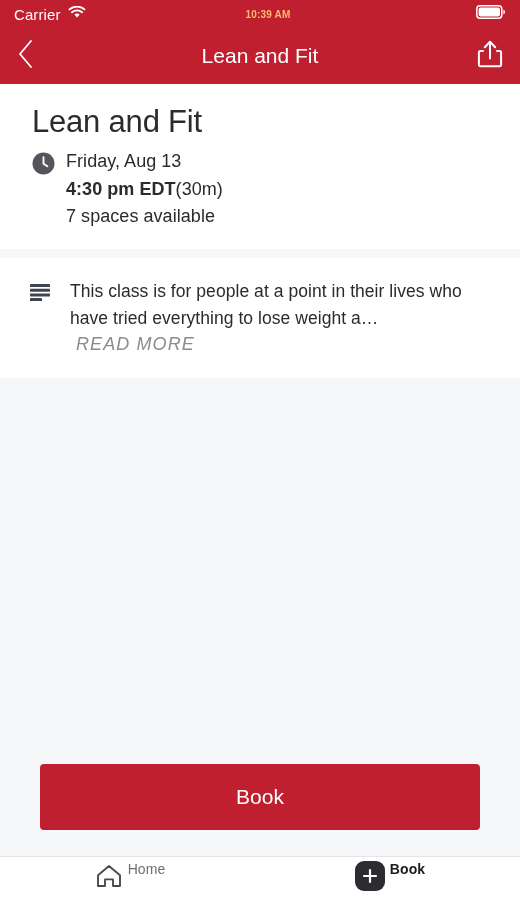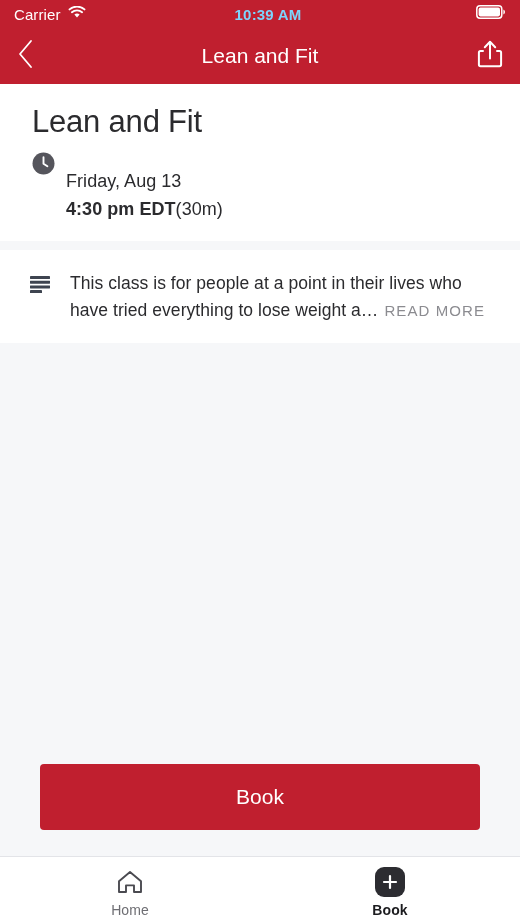--- a/index.html
+++ b/index.html
@@ -24,21 +24,21 @@
     padding:0 14px;
     position:relative;
     flex:0 0 auto;
   }
   .status-left { display:flex; align-items:center; gap:7px; }
   .carrier-text { color:#FFF; font-size:15px; letter-spacing:.1px; }
   .wifi-icon { display:block; }
   .status-time {
     position:absolute; left:0; right:0; top:0; bottom:0;
     display:flex; align-items:center; justify-content:center;
-    color:#7dd3fc; font-size:15px; font-weight:bold; letter-spacing:.2px;
+    color:#fdba74; font-size:10px; font-weight:bold; letter-spacing:.2px;
     pointer-events:none;
     padding-left:16px;
   }
   .status-right { margin-left:auto; display:flex; align-items:center; z-index:2; }
 
   
   .nav-bar {
     height:56px;
     background:#C01F2F;
     display:flex; align-items:center;
@@ -69,21 +69,21 @@
     padding:20px 0 18px 0;
     flex:0 0 auto;
   }
   .class-title {
     font-size:31px; font-weight:300; color:#2B2B2E;
     padding:0 32px 8px 32px; line-height:1.15;
     letter-spacing:-.2px;
   }
   .info-row { display:flex; padding:0 32px; }
   .clock-icon-wrap { width:34px; flex:0 0 34px; padding-top:4px; }
-  .info-lines { flex:1 1 auto;margin-top:20px; }
+  .info-lines { flex:1 1 auto; }
   .info-line {
     font-size:18px; color:#2B2B2E; line-height:1.55;
     letter-spacing:.05px;
   }
   .info-line.bold-part b { font-weight:bold;text-align:center; }
   .duration { font-weight:400; }
 
   .gap-strip { height:9px; background:#F6F7F9; flex:0 0 auto; }
 
   
@@ -93,22 +93,22 @@
     display:flex; align-items:flex-start;
     flex:0 0 auto;
   }
   .desc-icon-wrap { width:40px; flex:0 0 40px; padding-top:6px; }
   .desc-text {
     flex:1 1 auto;
     font-size:17.5px; color:#2B2B2E; line-height:1.5;
     letter-spacing:.05px;
   }
   .read-more {
-    color:#8B8B90; font-size:15px; letter-spacing:1.1px;
-    white-space:nowrap; cursor:pointer; margin-left:6px;
+    color:#8B8B90; font-size:18px; letter-spacing:1.1px;
+    white-space:nowrap; cursor:pointer; margin-left:6px;font-style:italic;
   }
 
   .filler { flex:1 1 auto; background:#F6F7F9; }
 
   
   .book-area { padding:0 40px 26px 40px; background:#F6F7F9; flex:0 0 auto; }
   .book-button {
     width:100%; height:66px;
     background:#C01F2F; border:none; border-radius:4px;
     color:#FFFFFF; font-size:21px; font-weight:400;
@@ -120,22 +120,22 @@
   
   .tab-bar {
     height:68px;
     background:#FFFFFF;
     border-top:1px solid #E3E4E8;
     display:flex; align-items:center;
     flex:0 0 auto;
   }
   .tab-item {
     flex:1 1 0;
-    display:flex; flex-direction:column;
-    align-items:center; justify-content:center;
+    display:flex; flex-direction:row;
+    align-items:flex-start; justify-content:center;
     gap:5px; cursor:pointer; height:100%;
     padding-top:4px;
   }
   .tab-icon { height:30px; display:flex; align-items:center; justify-content:center; }
   .tab-label { font-size:14px; color:#6E6E73; letter-spacing:.1px; }
   .tab-item.active .tab-label { color:#1C1C1F; font-weight:bold; }
   .book-chip {
     width:30px; height:30px; border-radius:9px; background:#2C2C31;
     display:flex; align-items:center; justify-content:center;
   }
@@ -197,20 +197,21 @@
       <div class="info-row">
         <div class="clock-icon-wrap">
           <svg width="23" height="23" viewBox="0 0 23 23">
             <circle cx="11.5" cy="11.5" r="11" fill="#55555C"></circle>
             <path d="M11.5 5.2 V11.8 L15.4 14.3" stroke="#fff" stroke-width="1.9" fill="none" stroke-linecap="round" stroke-linejoin="round"></path>
           </svg>
         </div>
         <div class="info-lines">
           <div class="info-line">Friday, Aug 13</div>
           <div class="info-line bold-part"><b>4:30 pm EDT</b><span class="duration">(30m)</span></div>
+          <div class="info-line">7 spaces available</div>
         </div>
       </div>
     </div>
 
     <div class="gap-strip"></div>
 
     <div class="desc-card">
       <div class="desc-icon-wrap">
         <svg width="22" height="17" viewBox="0 0 22 17">
           <rect x="0" y="0" width="20" height="3" rx="0.4" fill="#3E4450"></rect>

